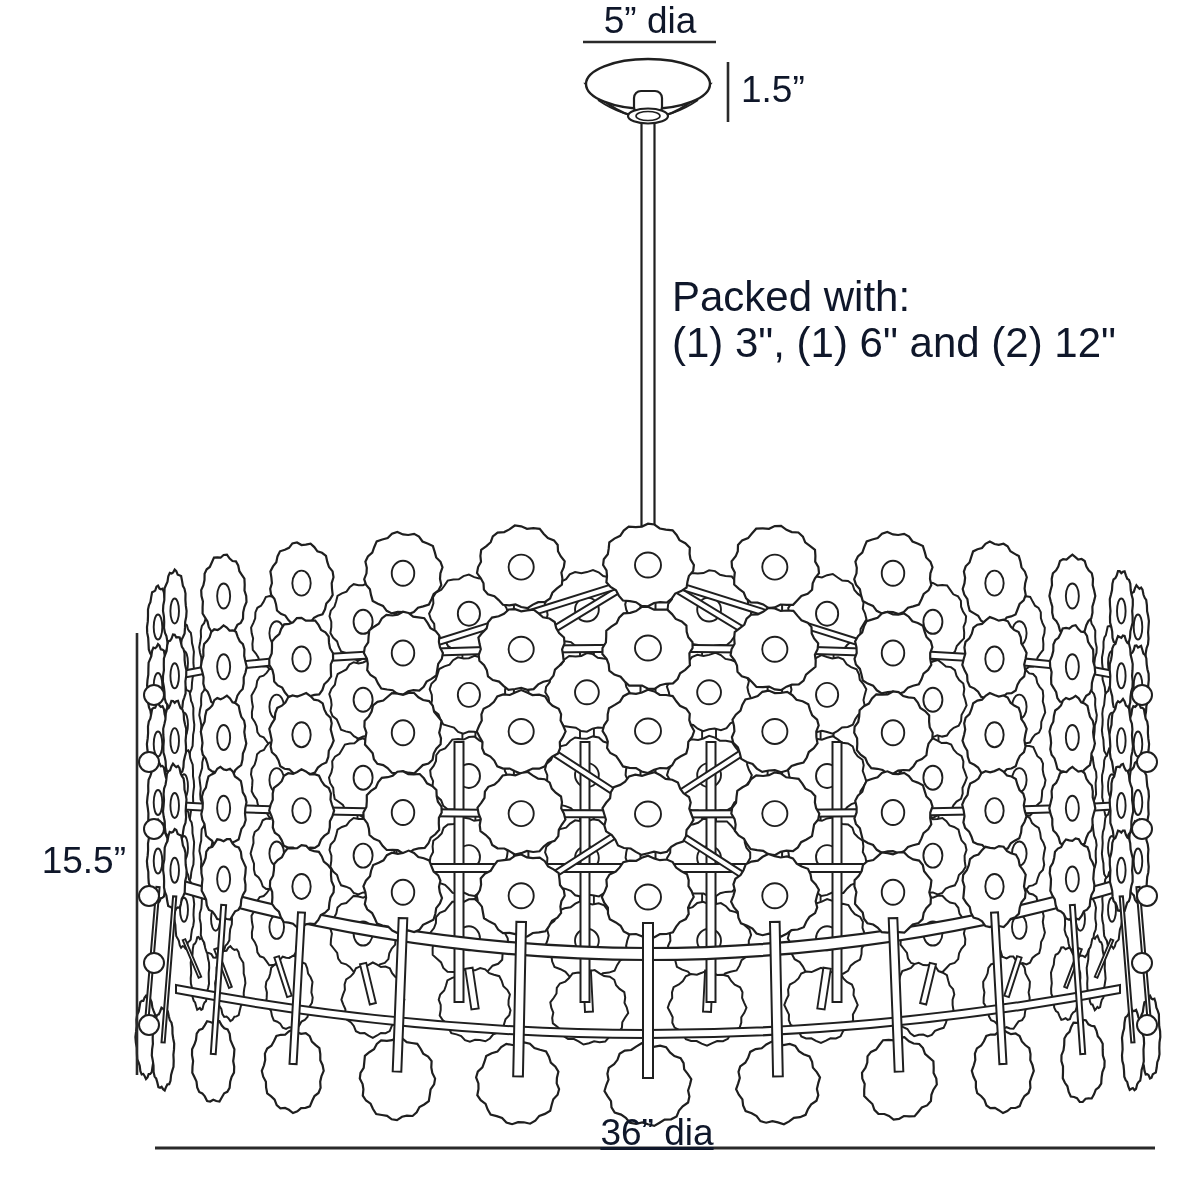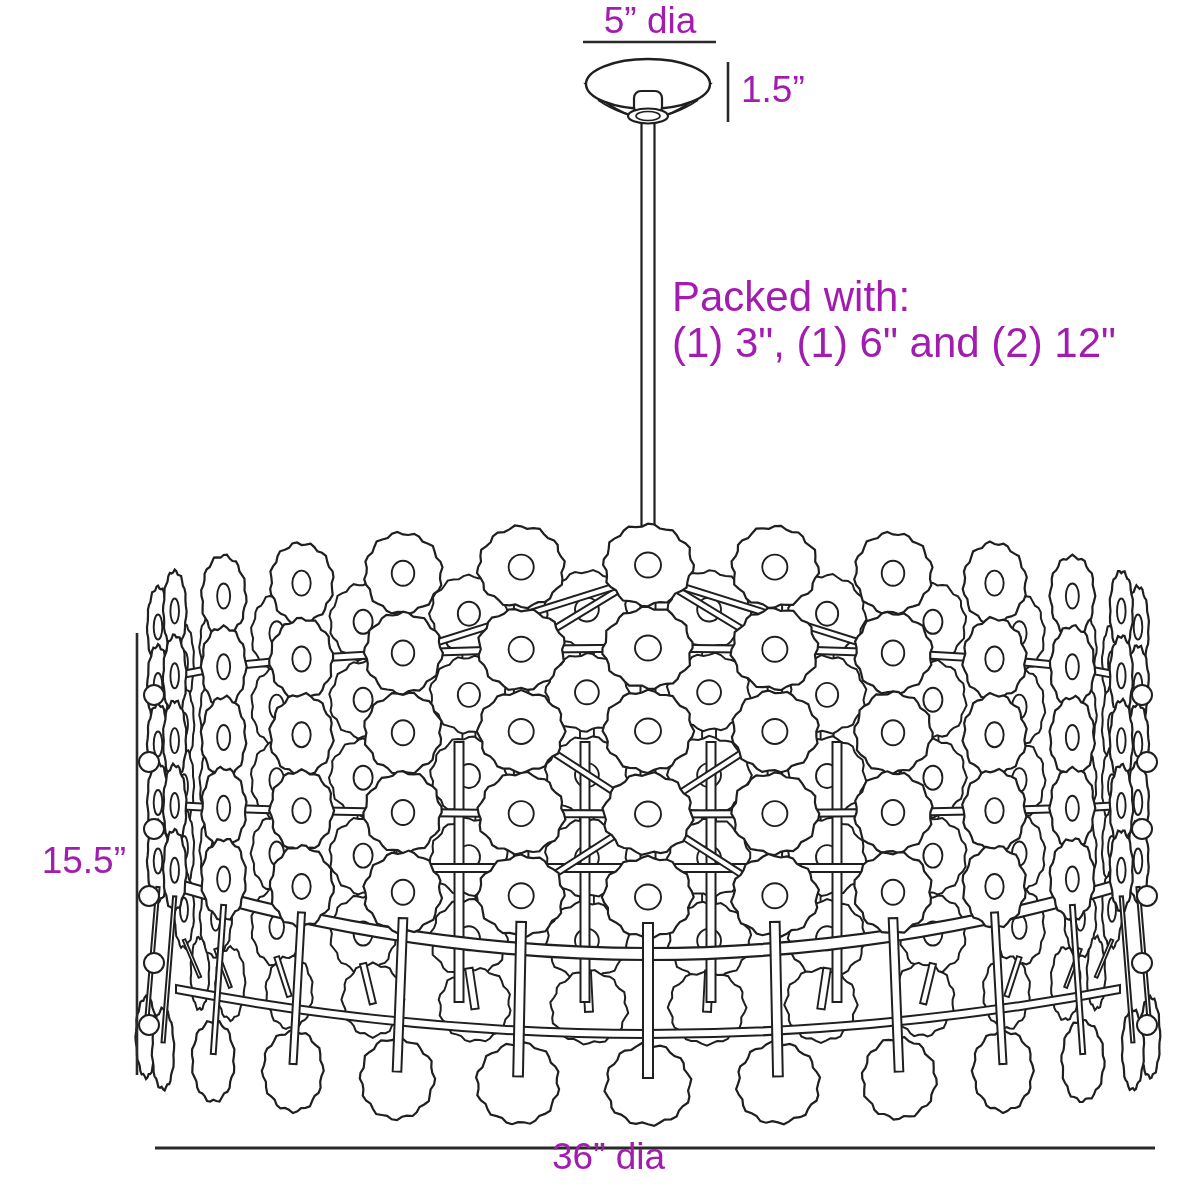--- a/index.html
+++ b/index.html
@@ -8,28 +8,28 @@
     width:1200px;height:1200px;
     background:#ffffff;
     font-family:"Liberation Sans", sans-serif;
     color:#181818;
     overflow:hidden;
   }
   .canvas svg{position:absolute;left:0;top:0;}
   .label{
     position:absolute;
     white-space:nowrap;
-    color:#a21caf;
+    color:#0f172a;
     letter-spacing:0px;
   }
   .lbl-canopy-dia{left:540px;top:0px;width:220px;text-align:center;font-size:37px;}
   .lbl-canopy-h{left:741px;top:69px;font-size:37px;}
   .lbl-packed{left:672px;top:274px;font-size:42px;line-height:46px;}
   .lbl-height{left:14px;top:840px;width:112px;text-align:right;font-size:37px;}
-  .lbl-dia{left:552px;top:1136px;width:210px;font-size:37px;}
+  .lbl-dia{left:552px;top:1112px;width:210px;text-align:center;font-size:37px;text-decoration:underline;}
 </style>
 </head>
 <body>
 
 <div class="canvas">
 
   <svg width="1200" height="1200" viewBox="0 0 1200 1200">
     <g id="g-rod">
         <rect x="641.5" y="100" width="13" height="432" fill="#fff" stroke="#1f1f1f" stroke-width="2.2"></rect>
       </g>

